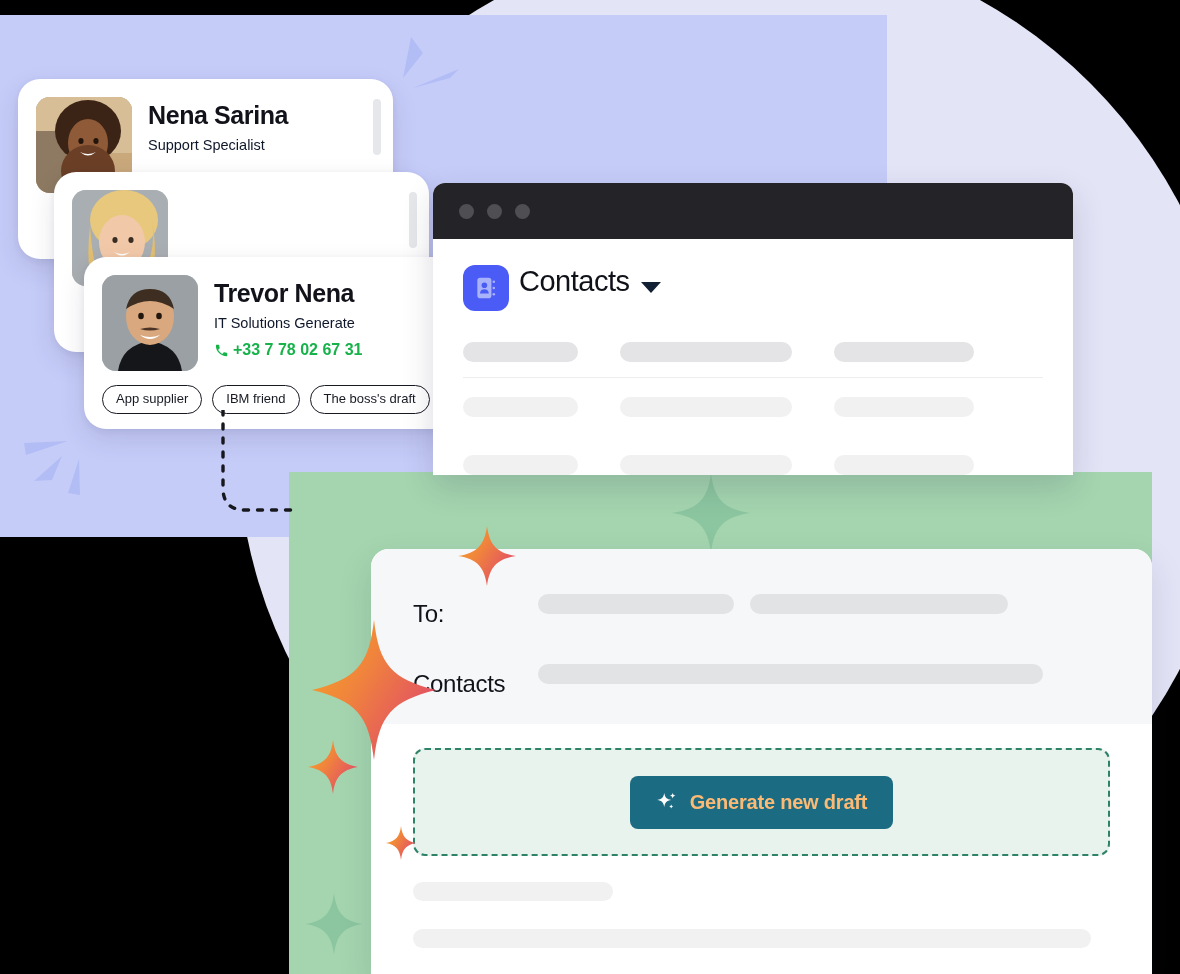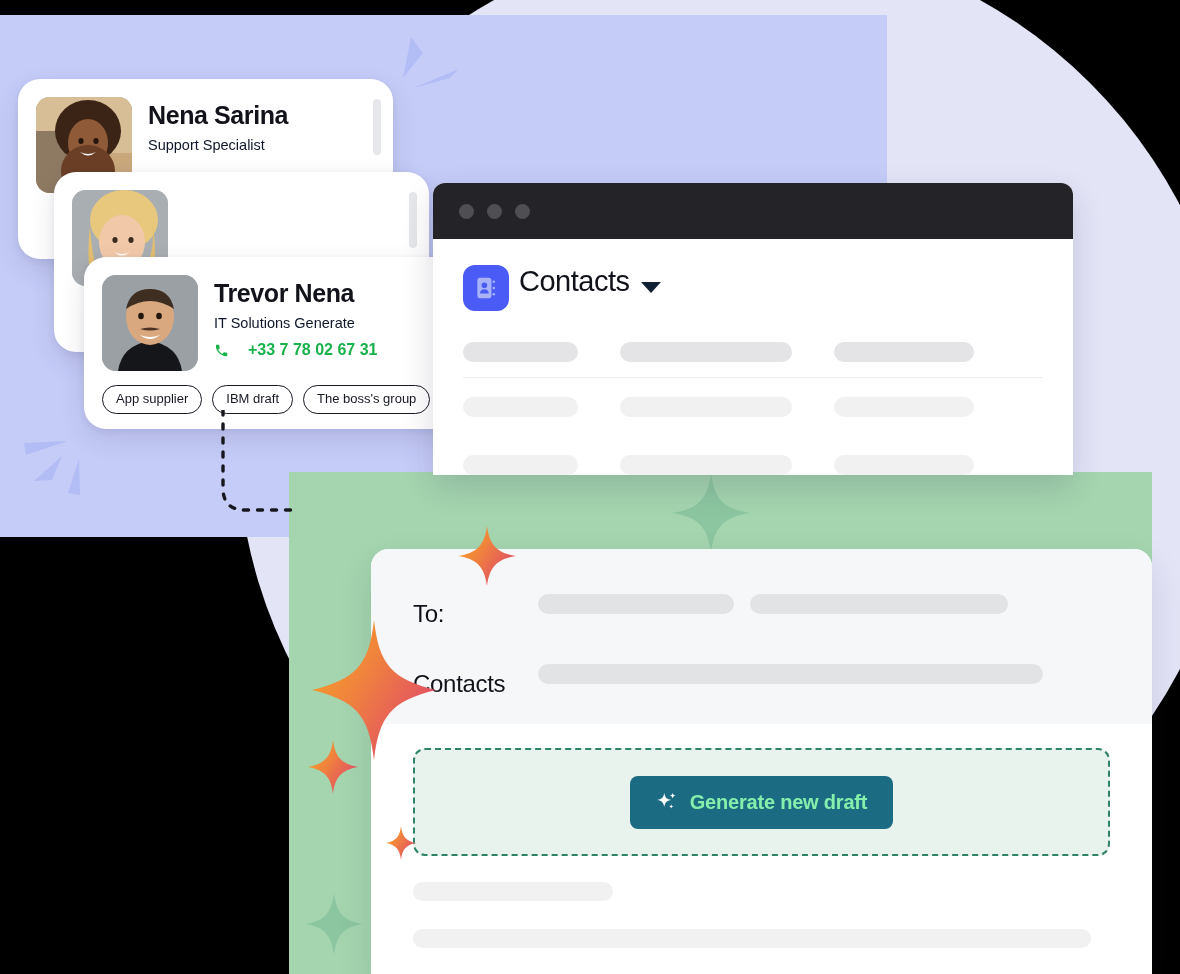--- a/index.html
+++ b/index.html
@@ -56,21 +56,21 @@
   .card-text { flex:1; min-width:0; padding-top:4px; }
   .card-name {
     font-size:25px; font-weight:700; color:#12131A;
     letter-spacing:-.4px; line-height:1.12; white-space:nowrap;
   }
   .card-role {
     font-size:14.5px; color:#0f172a; margin-top:8px; line-height:1.2;
     white-space:nowrap;
   }
   .card-phone {
-    display:flex; align-items:center; gap:19px;
+    display:flex; align-items:center; gap:4px;
     margin-top:9px; font-size:16px; font-weight:600; color:#18B24B;
     white-space:nowrap;
   }
   .card-phone svg { flex:0 0 auto; }
   .card-scroll {
     position:absolute; top:20px; right:12px;
     width:8px; height:56px; border-radius:5px; background:#E6E7EA;
   }
   .chips { display:flex; gap:10px; padding:14px 18px 0 18px; }
   .chip {
@@ -150,21 +150,21 @@
   .mail-body { padding:24px 42px 0 42px; }
   .gen-zone {
     border:2px dashed #2E8268;
     border-radius:12px;
     background:#E9F3EE;
     height:108px;
     display:flex; align-items:center; justify-content:center;
   }
   .gen-btn {
     display:inline-flex; align-items:center; gap:12px;
-    background:#1B6C82; color:#86efac;
+    background:#1B6C82; color:#fdba74;
     border:none; border-radius:8px;
     padding:15px 26px;
     font-size:20px; font-weight:600; letter-spacing:-.2px;
     font-family:"Liberation Sans", sans-serif;
     cursor:pointer;
   }
   .body-lines { padding:0 42px; margin-top:26px; }
   .body-line { height:19px; border-radius:10px; background:#F1F1F2; }
   .body-line + .body-line { margin-top:28px; }
   .bl-1 { width:200px; }
@@ -263,22 +263,22 @@
         <div class="card-phone">
           <svg width="15" height="15" viewBox="0 0 24 24" fill="#18B24B">
             <path d="M6.6 10.8c1.4 2.8 3.8 5.1 6.6 6.6l2.2-2.2c.3-.3.7-.4 1.1-.3 1.2.4 2.4.6 3.7.6.6 0 1 .4 1 1V20c0 .6-.4 1-1 1C10.7 21 3 13.3 3 3.9c0-.6.4-1 1-1h3.5c.6 0 1 .4 1 1 0 1.3.2 2.5.6 3.7.1.4 0 .8-.3 1.1l-2.2 2.1z"></path>
           </svg>
           <span>+33 7 78 02 67 31</span>
         </div>
       </div>
     </div>
     <div class="chips">
       <div class="chip">App supplier</div>
-      <div class="chip">IBM draft</div>
-      <div class="chip">The boss's group</div>
+      <div class="chip">IBM friend</div>
+      <div class="chip">The boss's draft</div>
     </div>
     <div class="card-scroll"></div>
   </div>
 
   <svg class="connector" viewBox="0 0 110 112">
     <path d="M25 0 L25 78 Q25 100 47 100 L100 100" fill="none" stroke="#17181D" stroke-width="3.4" stroke-dasharray="5 9" stroke-linecap="round"></path>
   </svg>
 
   <div class="win">
     <div class="win-bar">

